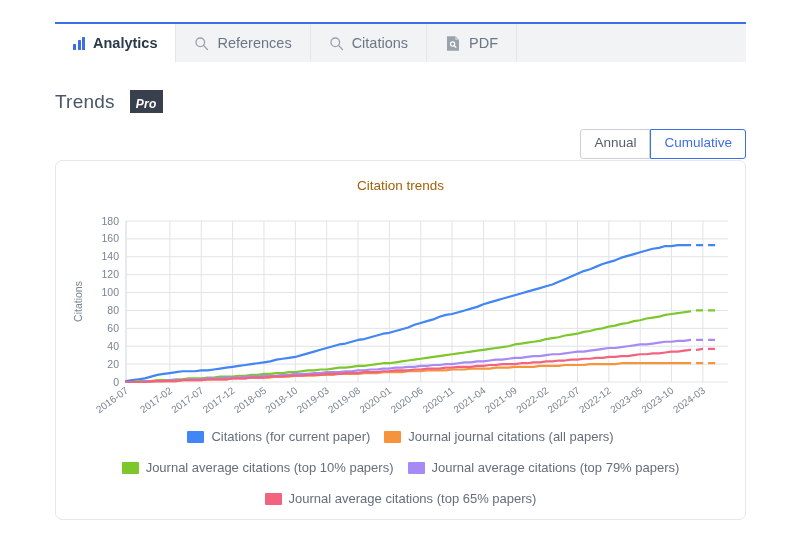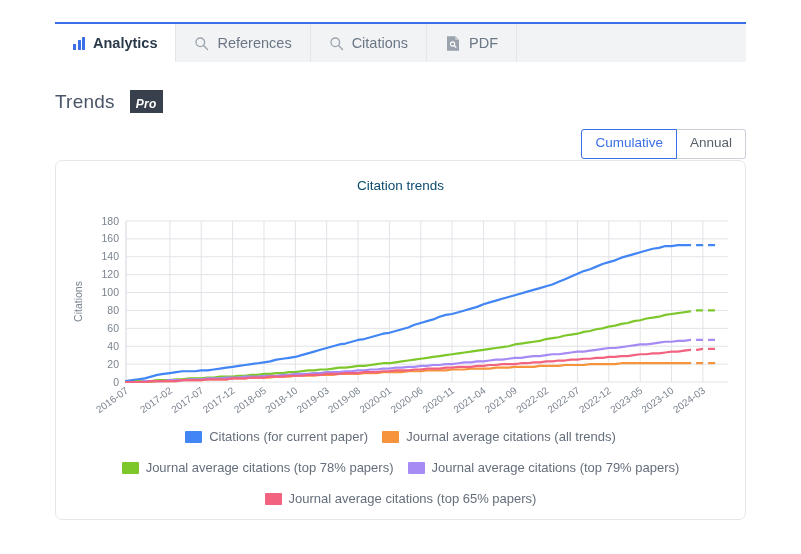--- a/index.html
+++ b/index.html
@@ -128,21 +128,21 @@
     background: #ffffff;
     box-sizing: border-box;
   }
 
   .chart-title-block {
     position: absolute;
     left: 0;
     top: 16px;
     width: 100%;
     text-align: center;
-    color: #0c4a6e;
+    color: #a16207;
     pointer-events: none;
   }
   .chart-title { font-size: 13.5px; line-height: 18px; }
   .chart-subtitle { font-size: 13.5px; line-height: 18px; }
 
   .plot-svg { position: absolute; left: 0; top: 0; }
 
   
   .legend {
     position: absolute;
@@ -221,22 +221,22 @@
       <span class="tab-label">PDF</span>
     </div>
   </div>
 
   <div class="trends-head">
     <span class="trends-title">Trends</span>
     <span class="pro-badge">Pro</span>
   </div>
 
   <div class="toggle-group">
+    <button class="toggle-btn">Annual</button>
     <button class="toggle-btn selected">Cumulative</button>
-    <button class="toggle-btn">Annual</button>
   </div>
 
   <div class="chart-card">
 
     <div class="chart-title-block">
       <div class="chart-title">Citation trends</div>
     </div>
 
     <svg class="plot-svg" id="plot" width="689" height="265">
         <line x1="70" y1="221" x2="672" y2="221" stroke="#e0e3e7" stroke-width="1"></line>
@@ -311,26 +311,26 @@
         <polyline points="628.1041666666667,189.69444444444446 634.375,188.8 640.6458333333333,188.8 646.9166666666667,187.90555555555557 653.1875,187.90555555555557 659.4583333333333,187.90555555555557" fill="none" stroke="#f2637f" stroke-width="2.2" stroke-dasharray="7 5" stroke-linecap="butt"></polyline>
       </svg>
 
     <div class="legend" id="legend">
         <div class="legend-item">
           <span class="legend-swatch" style="background: rgb(66, 133, 244);"></span>
           <span>Citations (for current paper)</span>
         </div>
         <div class="legend-item">
           <span class="legend-swatch" style="background: rgb(245, 148, 60);"></span>
-          <span>Journal average citations (all trends)</span>
+          <span>Journal journal citations (all papers)</span>
         </div>
         <div class="legend-row-break"></div>
         <div class="legend-item">
           <span class="legend-swatch" style="background: rgb(125, 199, 43);"></span>
-          <span>Journal average citations (top 78% papers)</span>
+          <span>Journal average citations (top 10% papers)</span>
         </div>
         <div class="legend-item">
           <span class="legend-swatch" style="background: rgb(167, 139, 245);"></span>
           <span>Journal average citations (top 79% papers)</span>
         </div>
         <div class="legend-row-break"></div>
         <div class="legend-item">
           <span class="legend-swatch" style="background: rgb(242, 99, 127);"></span>
           <span>Journal average citations (top 65% papers)</span>
         </div>

